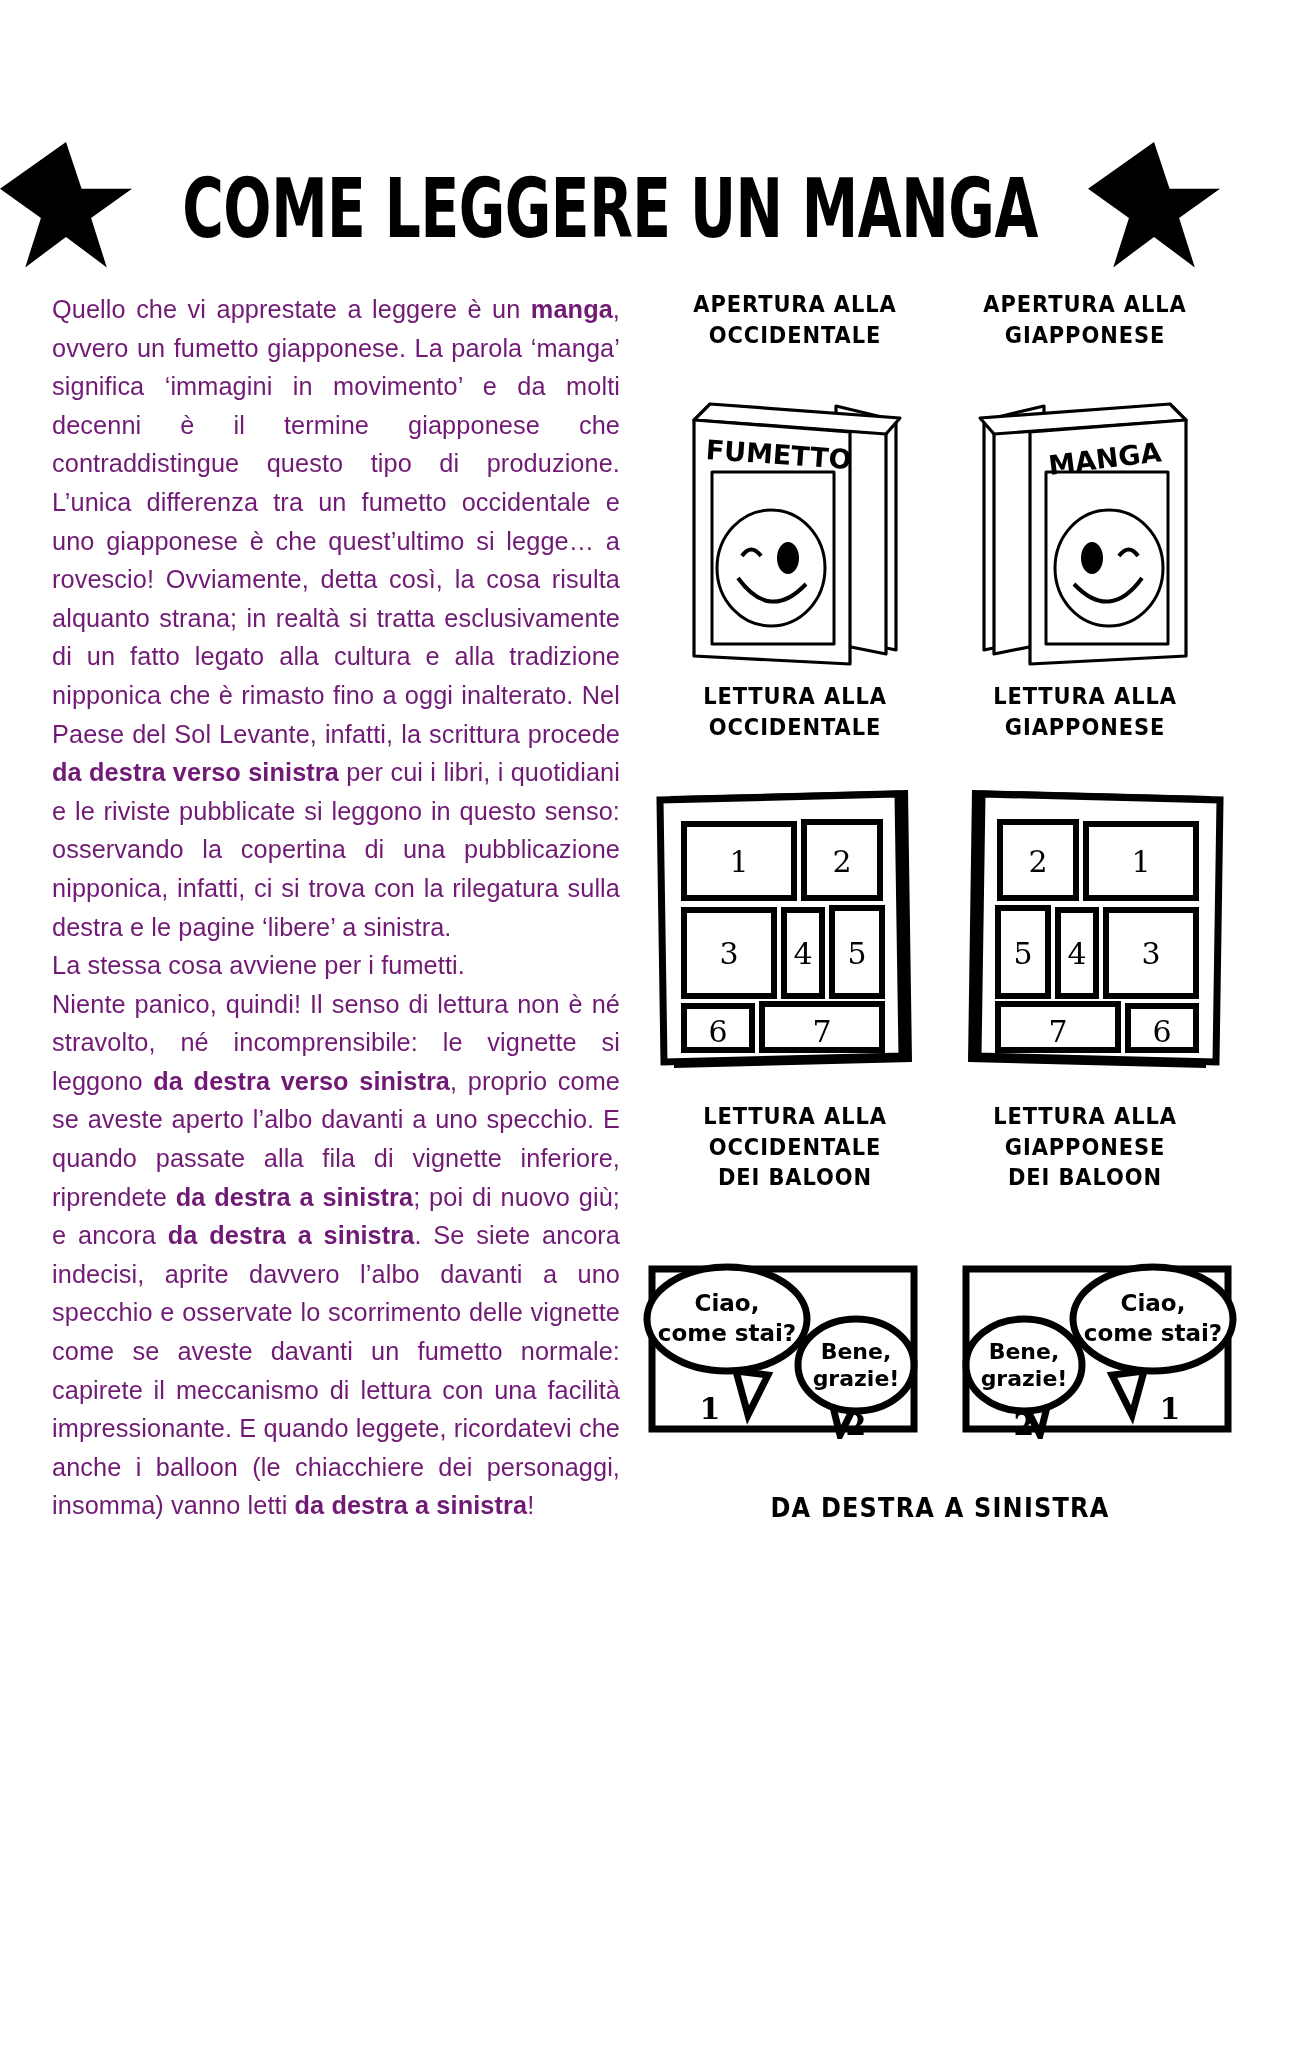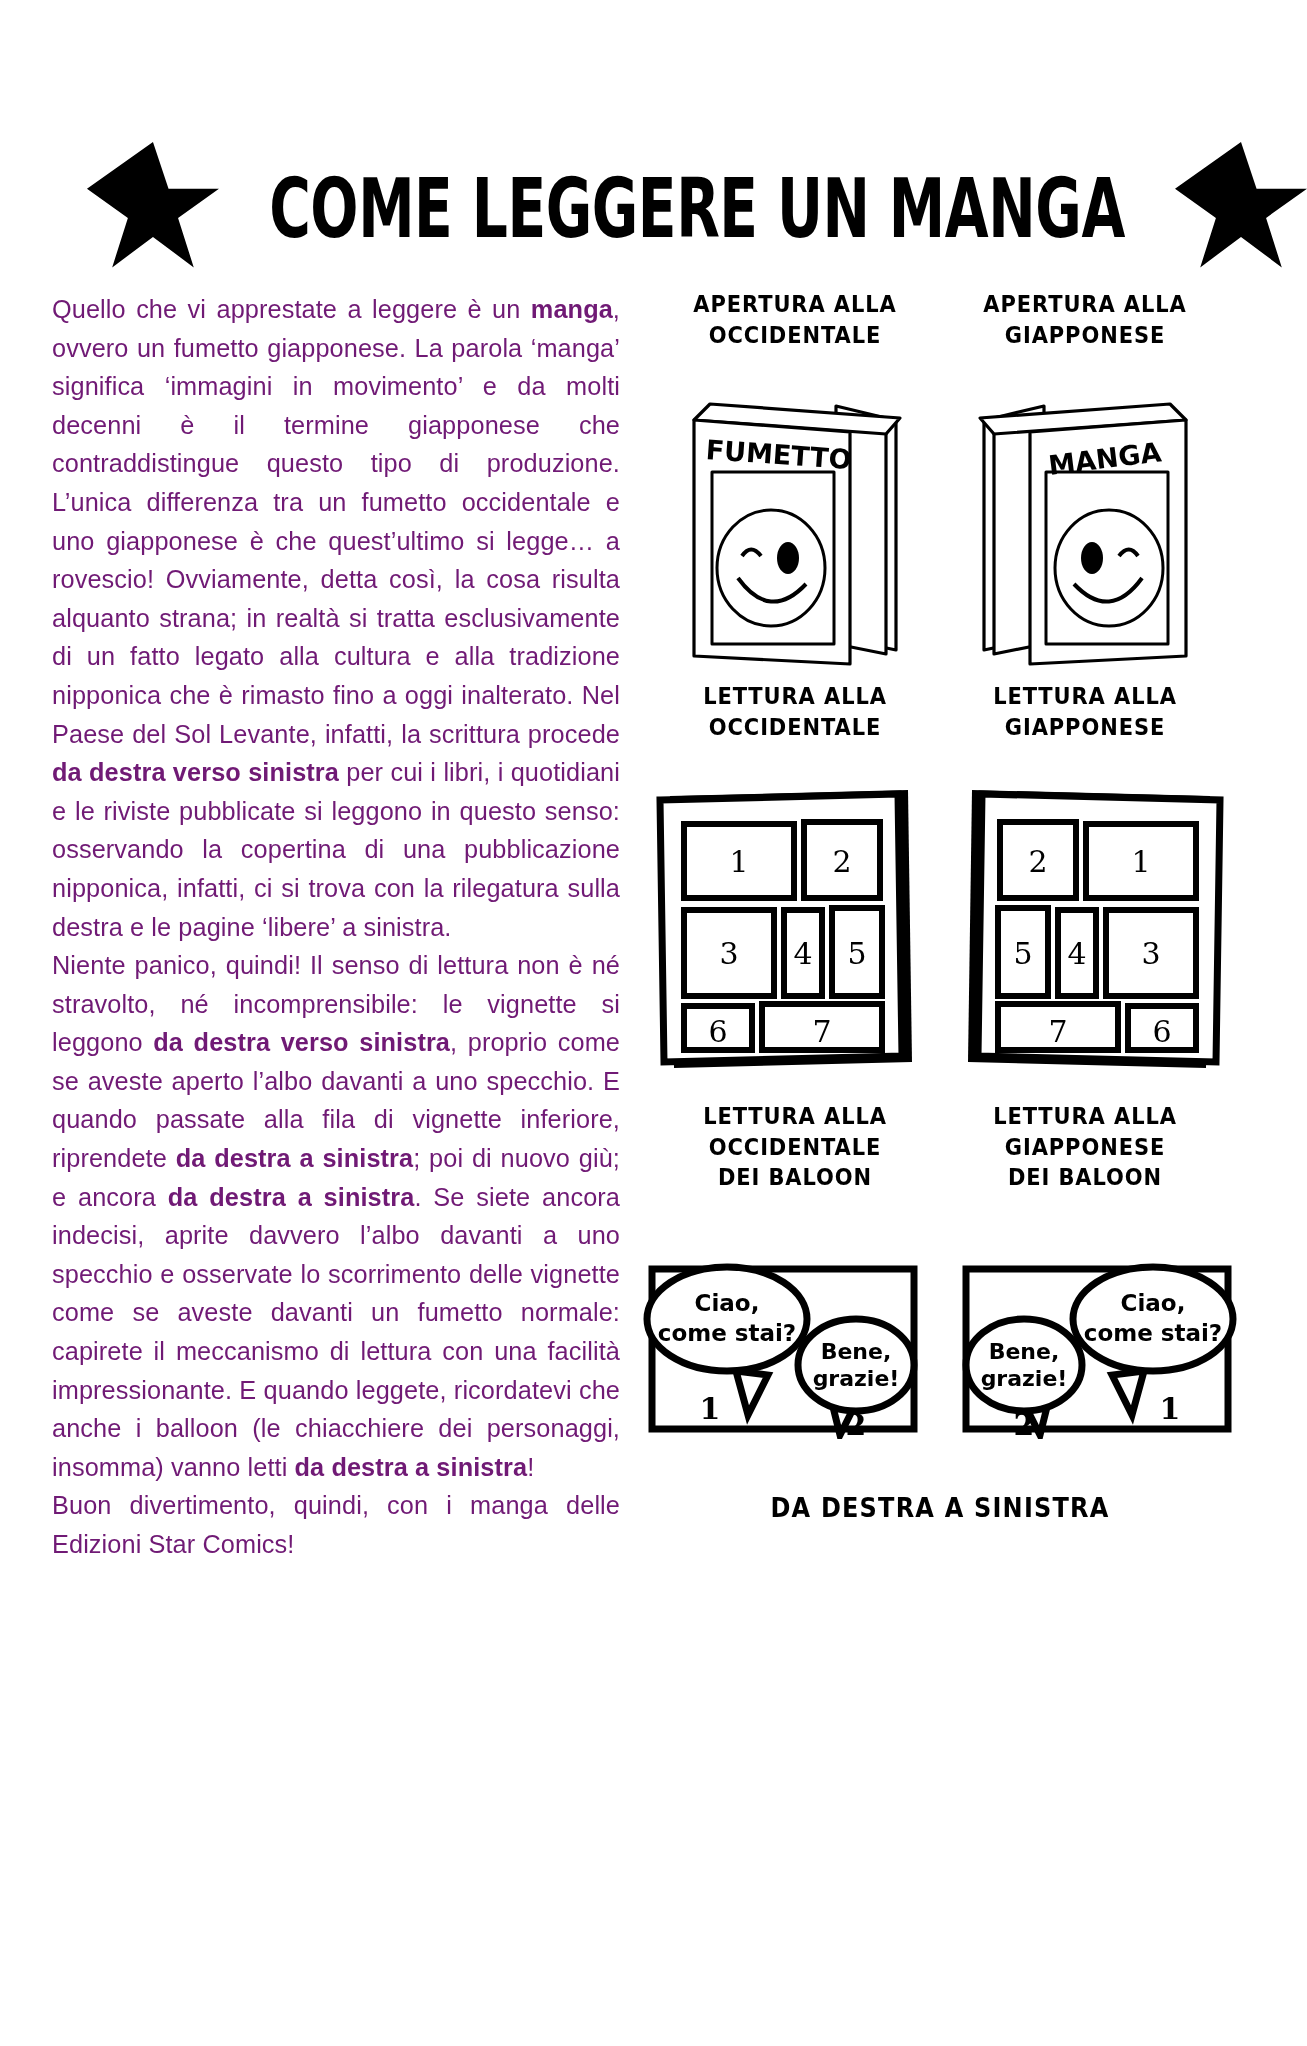--- a/index.html
+++ b/index.html
@@ -18,21 +18,21 @@
 
   
   #header {
     position: absolute;
     top: 128px;
     left: 0;
     width: 1307px;
     height: 160px;
     display: flex;
     align-items: center;
-    justify-content: flex-end;
+    justify-content: flex-start;
     gap: 18px;
   }
   .star {
     flex: 0 0 auto;
     width: 132px;
     height: 132px;
     background: #000;
     clip-path: polygon(50% 0%, 61.8% 35.5%, 100% 35.5%, 69% 57.5%, 80.9% 95%, 50% 72%, 19.1% 95%, 31% 57.5%, 0% 35.5%);
   }
   #page-title {
@@ -119,22 +119,22 @@
   <div class="star"></div>
   <div id="page-title">COME LEGGERE UN MANGA</div>
   <div class="star"></div>
 </div>
 
 <div id="content">
 
   <div id="left-column">
     <div id="article-text">
         <div>Quello che vi apprestate a leggere è un <b>manga</b>, ovvero un fumetto giapponese. La parola ‘manga’ significa ‘immagini in movimento’ e da molti decenni è il termine giapponese che contraddistingue questo tipo di produzione. L’unica differenza tra un fumetto occidentale e uno giapponese è che quest’ultimo si legge… a rovescio! Ovviamente, detta così, la cosa risulta alquanto strana; in realtà si tratta esclusivamente di un fatto legato alla cultura e alla tradizione nipponica che è rimasto fino a oggi inalterato. Nel Paese del Sol Levante, infatti, la scrittura procede <b>da destra verso sinistra</b> per cui i libri, i quotidiani e le riviste pubblicate si leggono in questo senso: osservando la copertina di una pubblicazione nipponica, infatti, ci si trova con la rilegatura sulla destra e le pagine ‘libere’ a sinistra.</div>
+        <div>La stessa cosa avviene per i fumetti.</div>
         <div>Niente panico, quindi! Il senso di lettura non è né stravolto, né incomprensibile: le vignette si leggono <b>da destra verso sinistra</b>, proprio come se aveste aperto l’albo davanti a uno specchio. E quando passate alla fila di vignette inferiore, riprendete <b>da destra a sinistra</b>; poi di nuovo giù; e ancora <b>da destra a sinistra</b>. Se siete ancora indecisi, aprite davvero l’albo davanti a uno specchio e osservate lo scorrimento delle vignette come se aveste davanti un fumetto normale: capirete il meccanismo di lettura con una facilità impressionante. E quando leggete, ricordatevi che anche i balloon (le chiacchiere dei personaggi, insomma) vanno letti <b>da destra a sinistra</b>!</div>
-        <div>Buon divertimento, quindi, con i manga delle Edizioni Star Comics!</div>
       </div>
   </div>
 
   <div id="right-column">
 
     <div class="pair-row">
       <div class="pair-cell">
         <div class="caption">APERTURA ALLA<br>OCCIDENTALE</div>
       </div>
       <div class="pair-cell">

